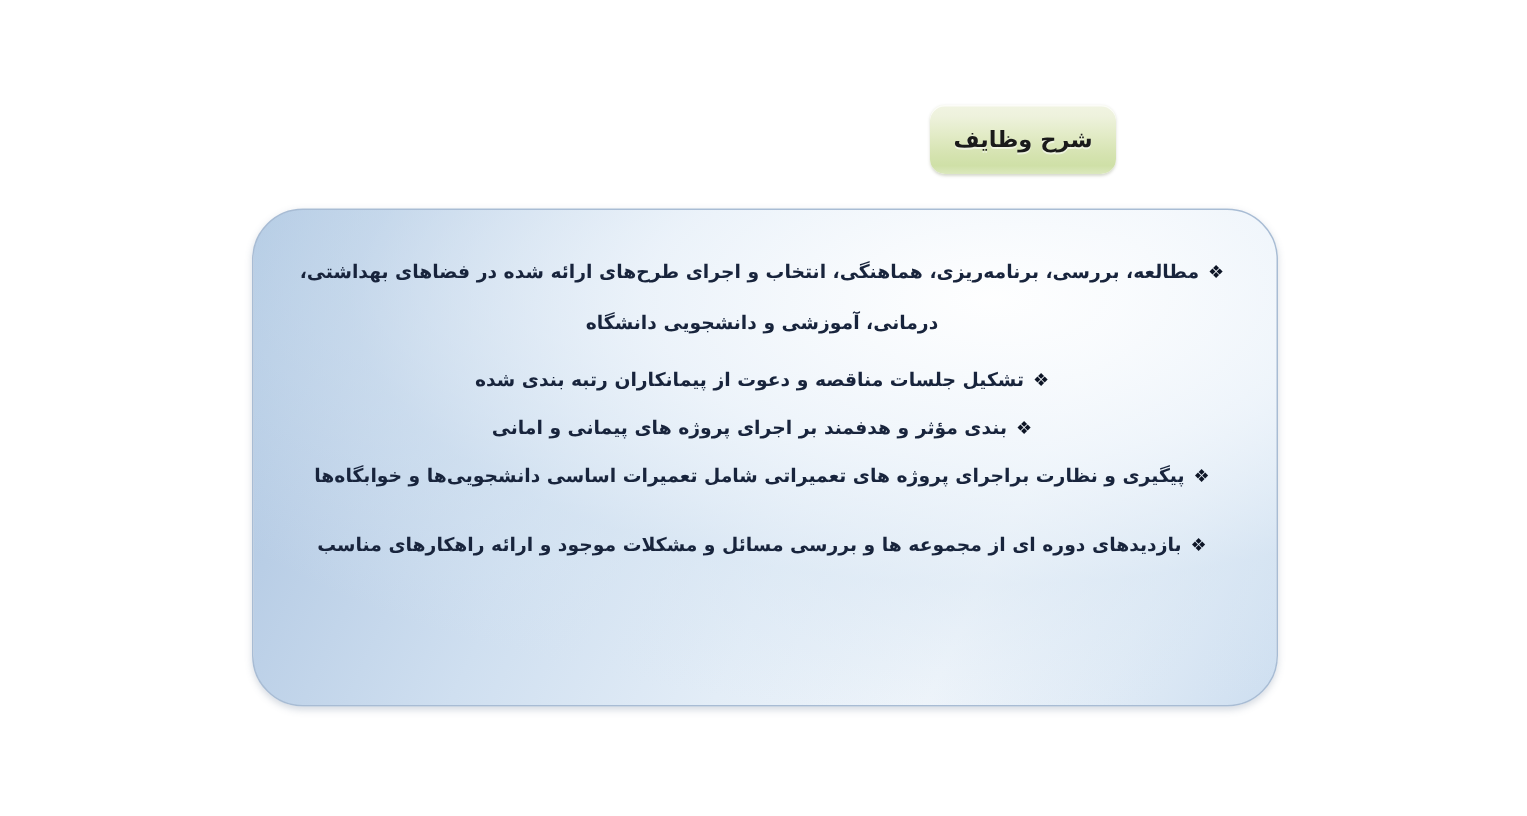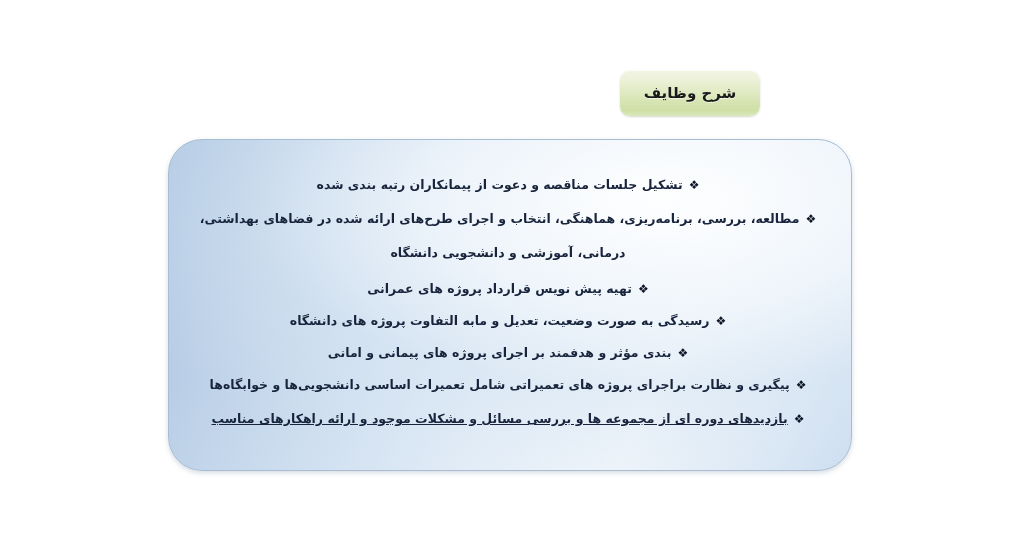--- a/index.html
+++ b/index.html
@@ -20,21 +20,21 @@
     position: absolute;
     inset: 0;
     background: #ffffff;
   }
 
   
   .header-badge {
     position: absolute;
     left: 620px;
     top: 70px;
-    width: 140px;
+    width: 124px;
     height: 46px;
     border-radius: 10px;
     background:
       linear-gradient(to bottom,
         #f1f4e2 0%,
         #eef2dd 16%,
         #e2ebc6 44%,
         #d5e3b0 72%,
         #cfe0a7 88%,
         #dbe8bd 100%);
@@ -119,50 +119,44 @@
     vertical-align: baseline;
     margin-left: 6px;
   }
 
   .duty-text {
     display: inline;
   }
 
   
   .row-gap-1 { margin-top: 2px; }
-  .row-gap-2 { margin-top: 4px; text-decoration: underline; }
+  .row-gap-2 { margin-top: 16px; }
   .row-gap-3 { margin-top: 6px; }
 </style>
 </head>
 <body>
 
 <div class="slide">
 
   <div class="header-badge">
     <span class="header-badge-text">شرح وظایف</span>
   </div>
 
   <div class="duties-panel">
     <ul class="duties-list">
 
+      <li class="duty-item first">
+        <span class="duty-bullet">❖</span><span class="duty-text">مطالعه، بررسی، برنامه‌ریزی، هماهنگی، انتخاب و اجرای طرح‌های ارائه شده در فضاهای بهداشتی، درمانی، آموزشی و دانشجویی دانشگاه</span>
+      </li>
+
       <li class="duty-item row-gap-3">
         <span class="duty-bullet">❖</span><span class="duty-text">تشکیل جلسات مناقصه و دعوت از پیمانکاران رتبه بندی شده</span>
       </li>
 
-      <li class="duty-item first">
-        <span class="duty-bullet">❖</span><span class="duty-text">مطالعه، بررسی، برنامه‌ریزی، هماهنگی، انتخاب و اجرای طرح‌های ارائه شده در فضاهای بهداشتی، درمانی، آموزشی و دانشجویی دانشگاه</span>
-      </li>
 
-      <li class="duty-item row-gap-1">
-        <span class="duty-bullet">❖</span><span class="duty-text">تهیه پیش نویس قرارداد پروژه های عمرانی</span>
-      </li>
-
-      <li class="duty-item row-gap-1">
-        <span class="duty-bullet">❖</span><span class="duty-text">رسیدگی به صورت وضعیت، تعدیل و مابه التفاوت پروژه های دانشگاه</span>
-      </li>
 
       <li class="duty-item row-gap-1">
         <span class="duty-bullet">❖</span><span class="duty-text">بندی مؤثر و هدفمند بر اجرای پروژه های پیمانی و امانی</span>
       </li>
 
       <li class="duty-item row-gap-1">
         <span class="duty-bullet">❖</span><span class="duty-text">پیگیری و نظارت براجرای پروژه های تعمیراتی شامل تعمیرات اساسی دانشجویی‌ها و خوابگاه‌ها</span>
       </li>
 
       <li class="duty-item row-gap-2">

